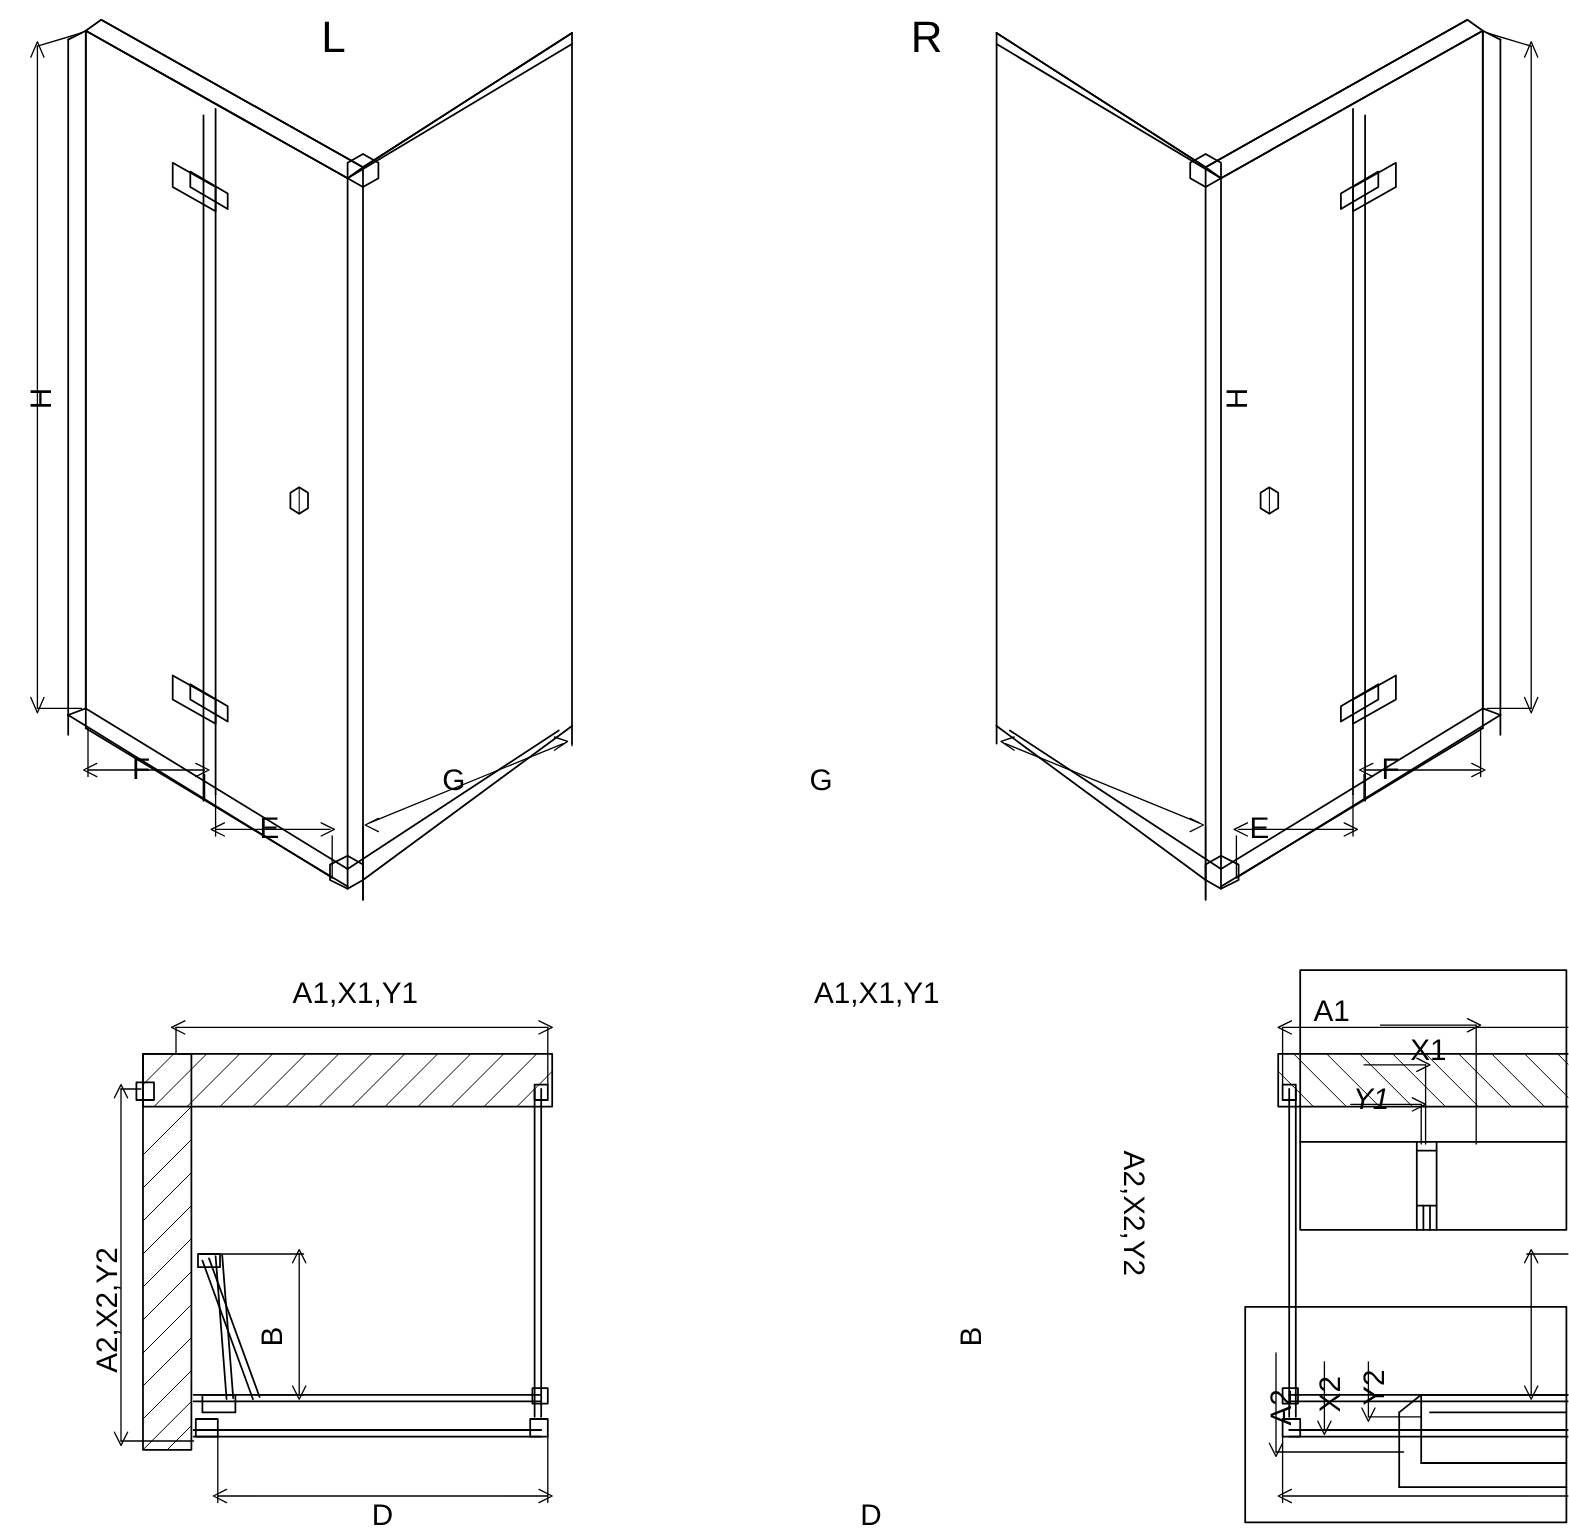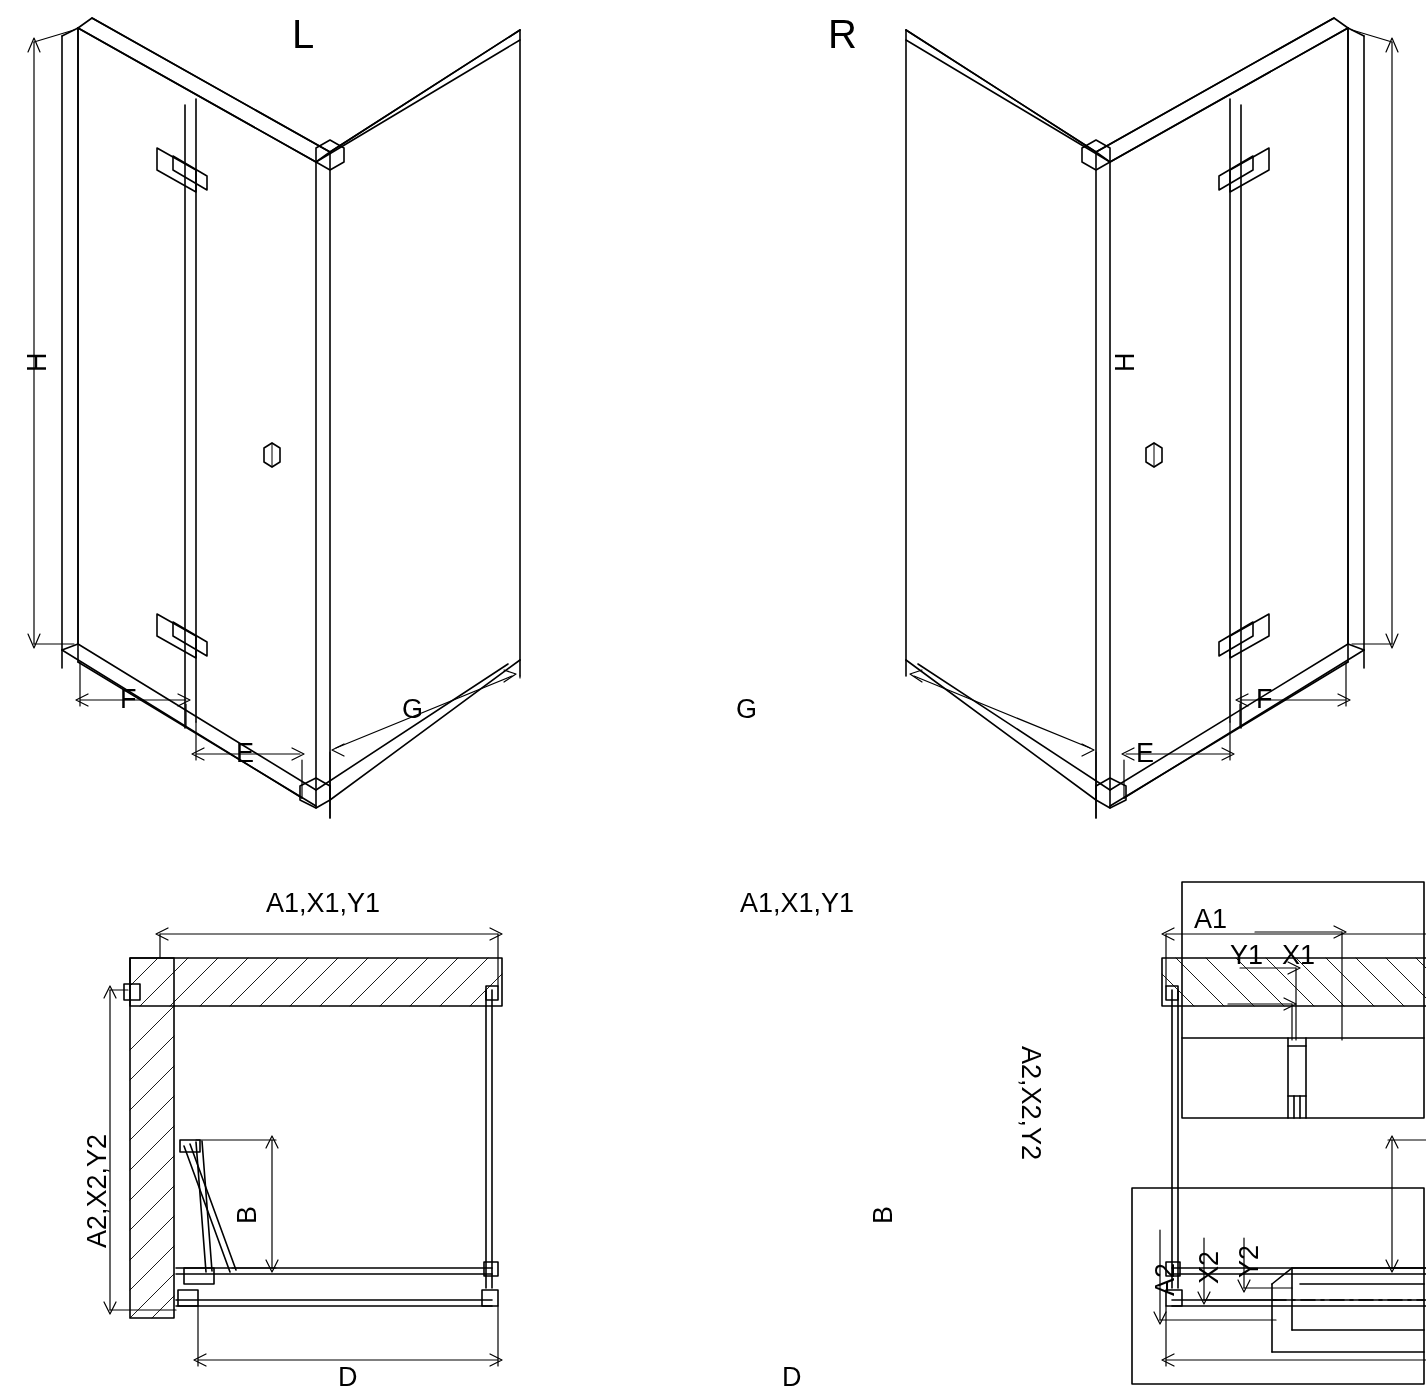--- a/index.html
+++ b/index.html
@@ -427,19 +427,19 @@
   <div class="lbl rot" style="left:234px; top:1224px;">B</div>
   <div class="lbl" style="left:338px; top:1364px;">D</div>
 
   <div class="lbl" style="left:740px; top:890px;">A1,X1,Y1</div>
   <div class="lbl rot-cw" style="left:1044px; top:1046px;">A2,X2,Y2</div>
   <div class="lbl rot" style="left:870px; top:1224px;">B</div>
   <div class="lbl" style="left:782px; top:1364px;">D</div>
 
   <div class="lbl" style="left:1194px; top:906px;">A1</div>
   <div class="lbl" style="left:1246px; top:942px;margin-left:36px;">X1</div>
-  <div class="lbl" style="left:1230px; top:942px;">Y1</div>
+  <div class="lbl" style="left:1230px; top:986px;font-style:italic;">Y1</div>
 
   <div class="lbl rot" style="left:1152px; top:1296px;">A2</div>
   <div class="lbl rot" style="left:1196px; top:1284px;">X2</div>
   <div class="lbl rot" style="left:1236px; top:1278px;">Y2</div>
 
 </div>
 
 </body></html>

